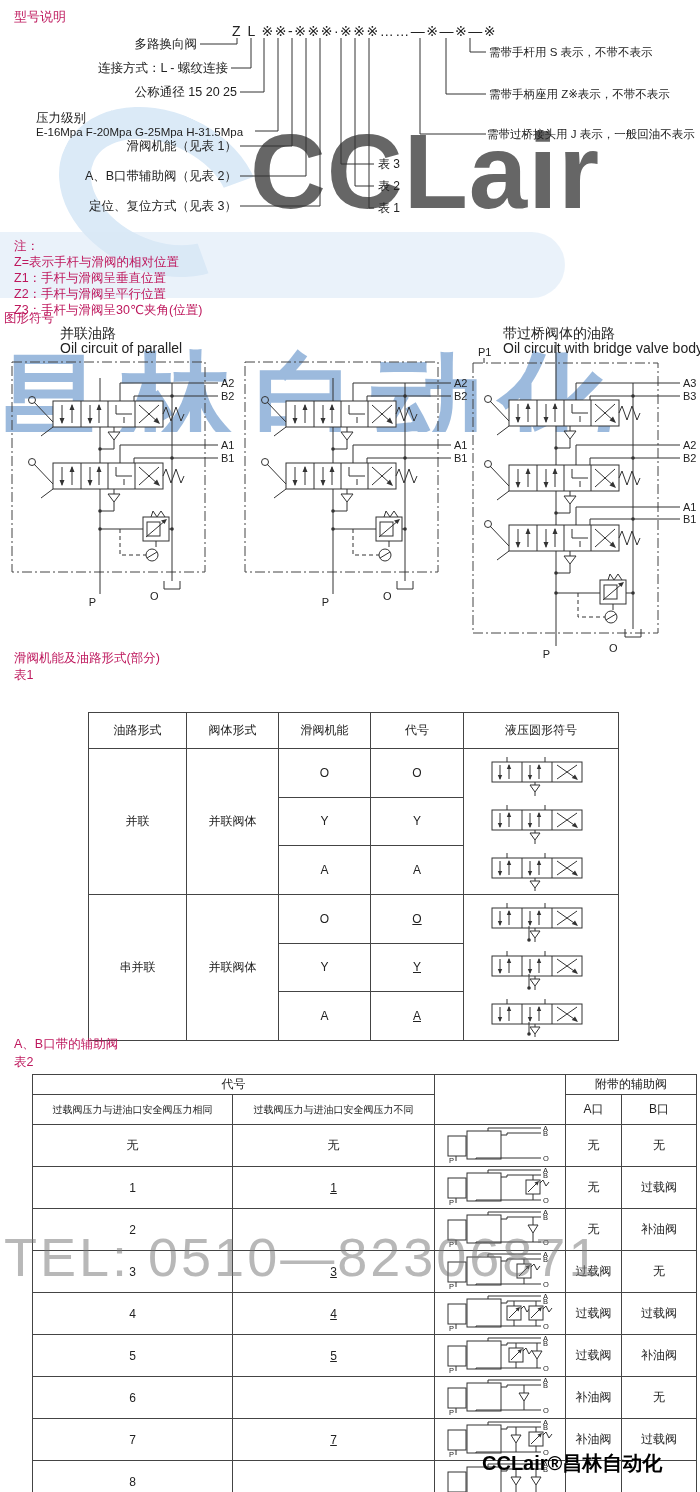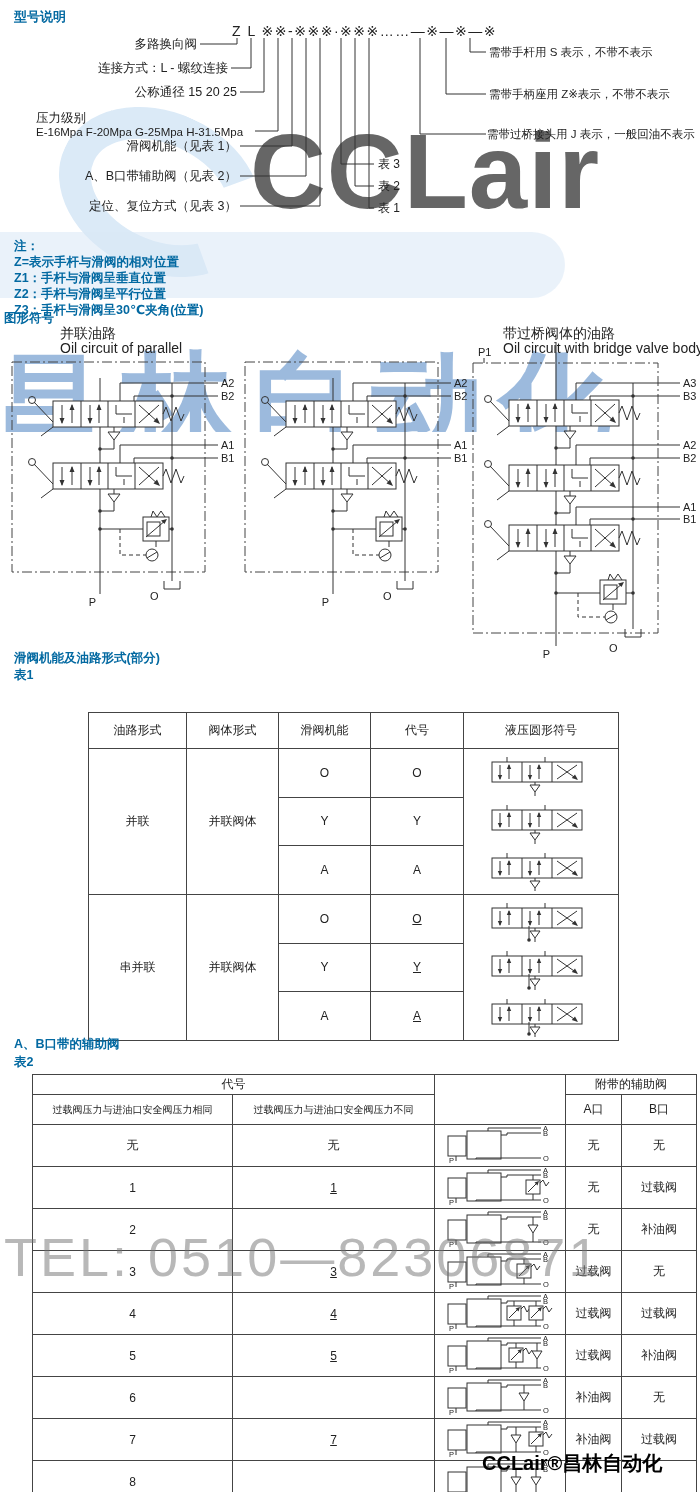--- a/index.html
+++ b/index.html
@@ -1,19 +1,19 @@
 <!DOCTYPE html>
 <html><head>
 <meta charset="utf-8">
 <style>
   * { margin:0; padding:0; box-sizing:border-box; }
   body { font-family:"Liberation Sans","DejaVu Sans",sans-serif; background:#888; }
   .page { position:relative; width:700px; height:1492px; background:#ffffff; overflow:hidden; color:#222; margin:0 auto; }
   .abs { position:absolute; z-index:1; }
-  .txt { font-size:12.5px; color:#0369a1;font-weight:bold; }
+  .txt { font-size:12.5px; color:#be185d; }
   svg text { font-family:"Liberation Sans","DejaVu Sans",sans-serif; fill:#222; }
   svg .geo { stroke:#333; fill:none; stroke-width:1; }
   .dashdot { stroke:#444; fill:none; stroke-width:1; stroke-dasharray:10 3 2 3; }
   table { border-collapse:collapse; table-layout:fixed; font-size:12px; color:#222; background:transparent; }
   td, th { border:1px solid #444; text-align:center; vertical-align:middle; font-weight:normal; padding:0; overflow:hidden; }
   .u { text-decoration:underline; }
   .hdr2 { font-size:10px; }
   .circuit-hd { font-size:14px; line-height:15px; }
   
   .wm { position:absolute; pointer-events:none; white-space:nowrap; }

